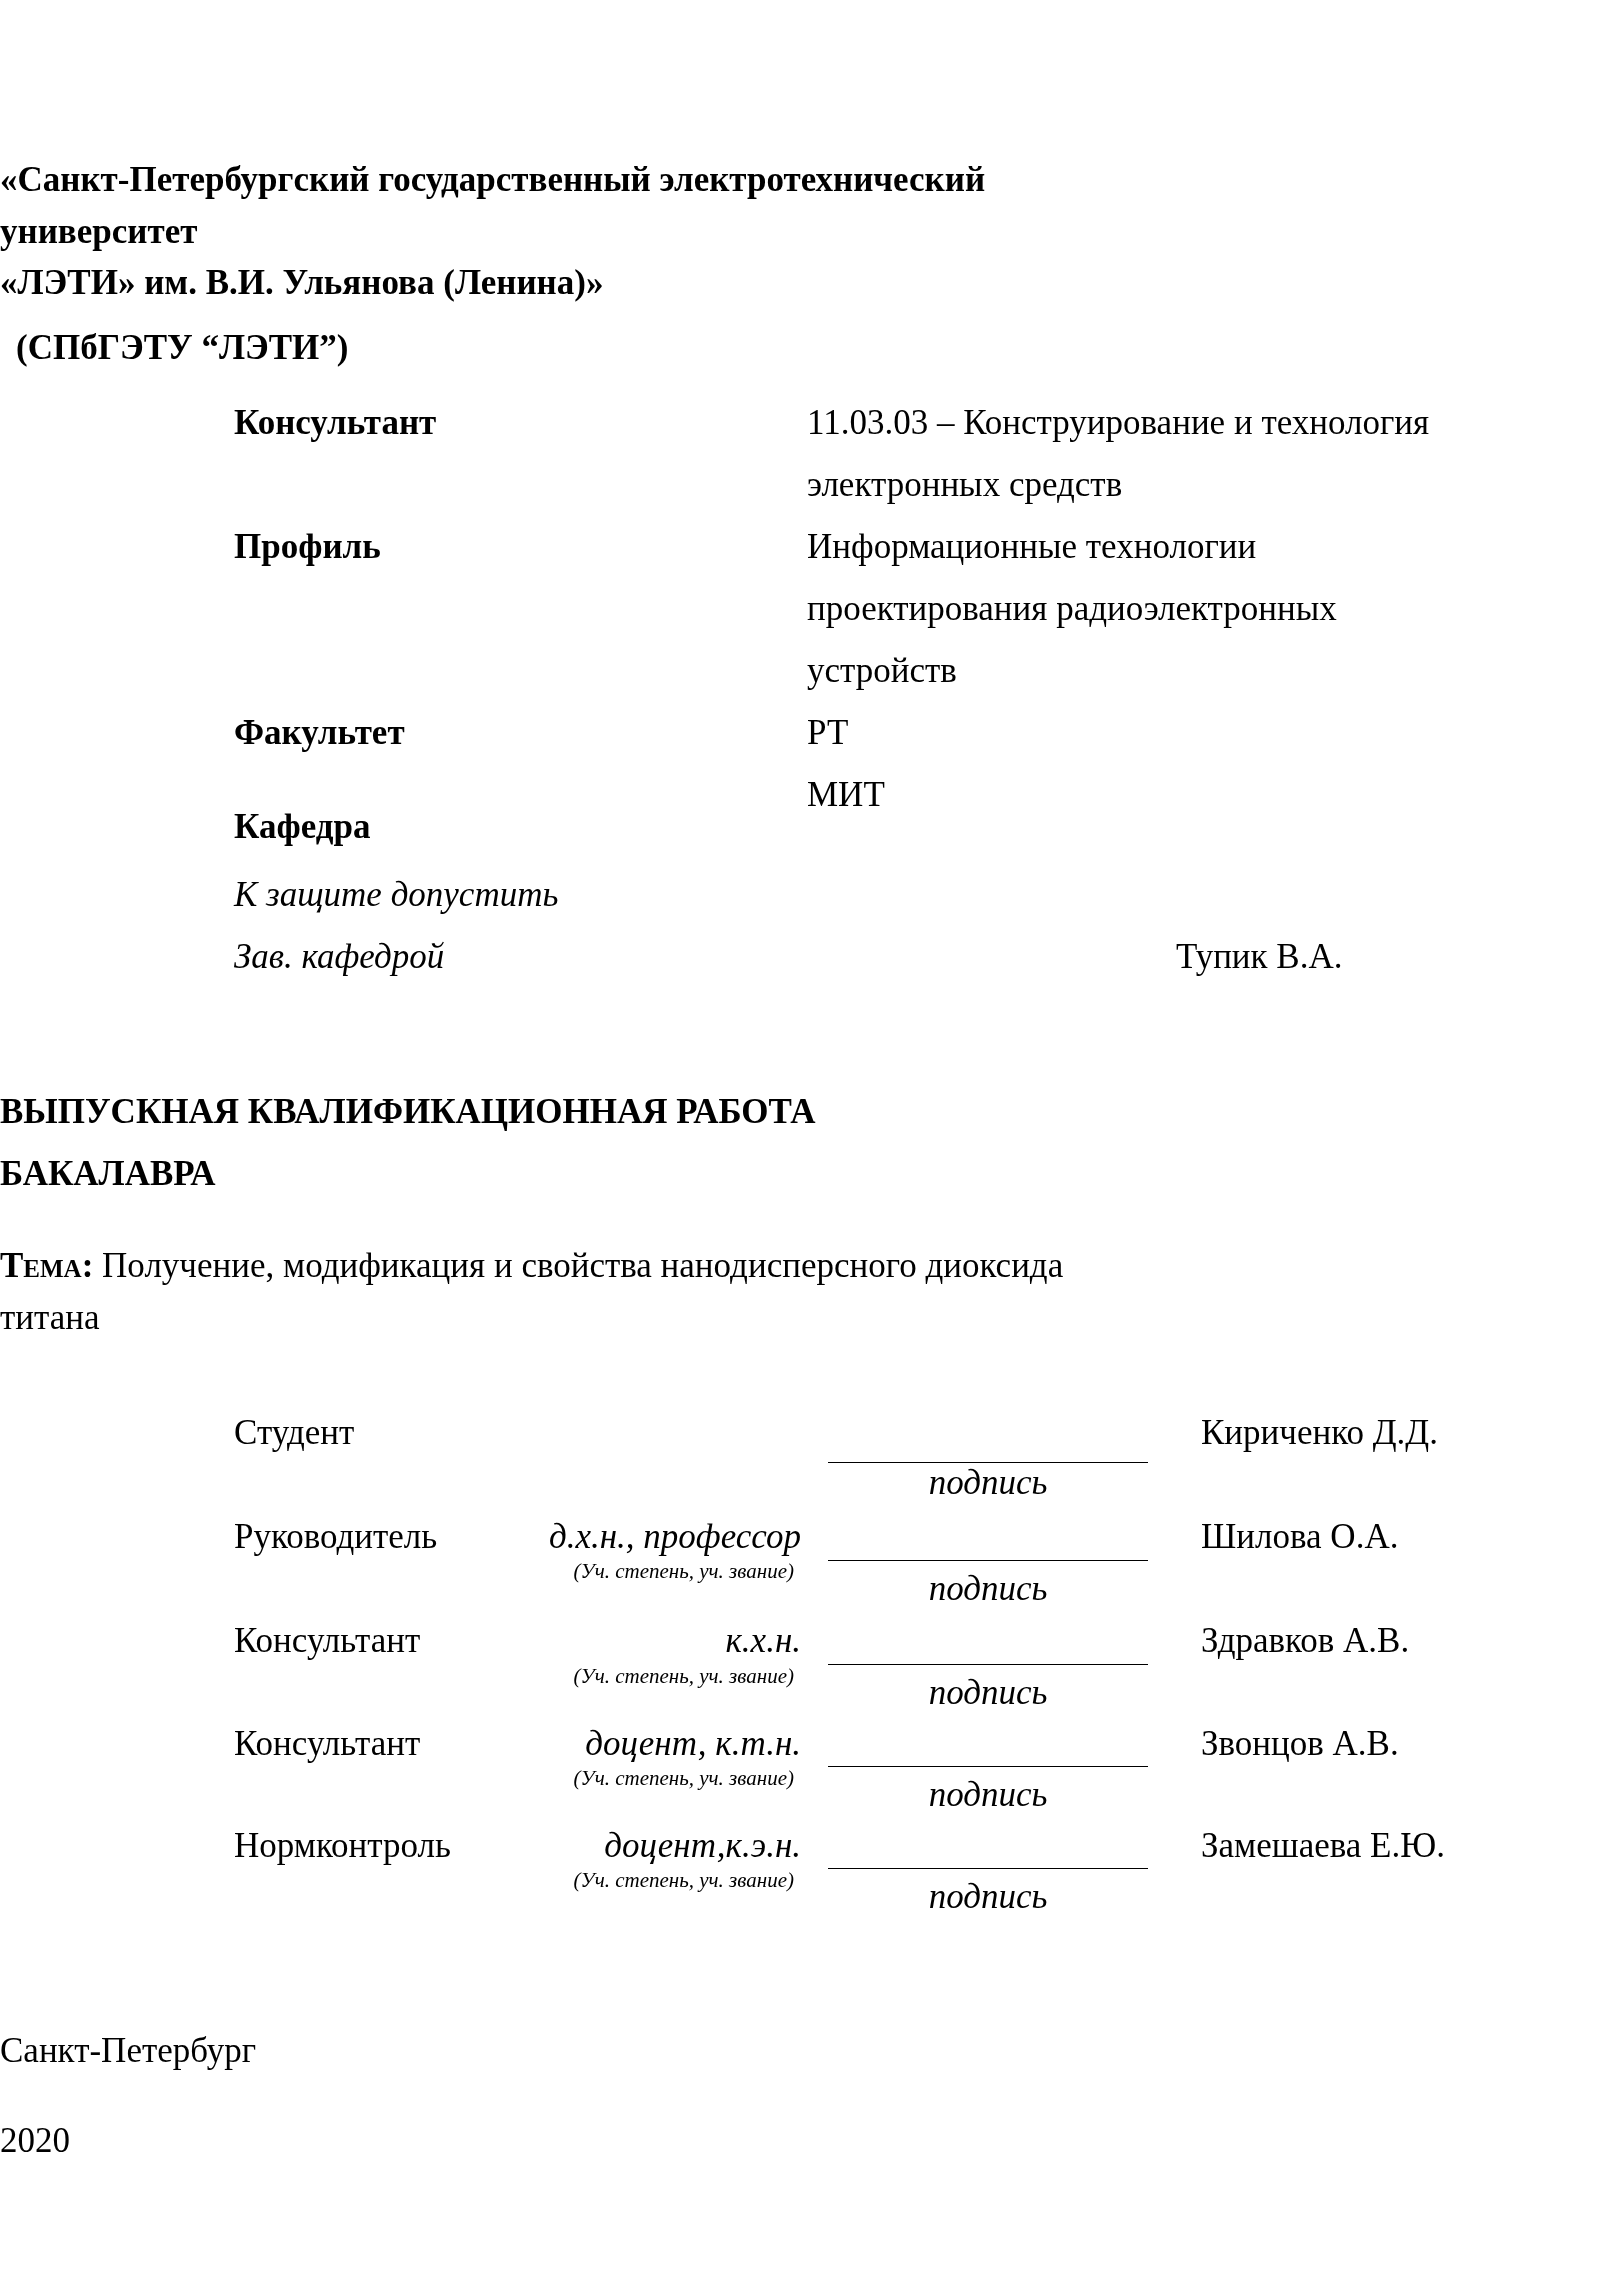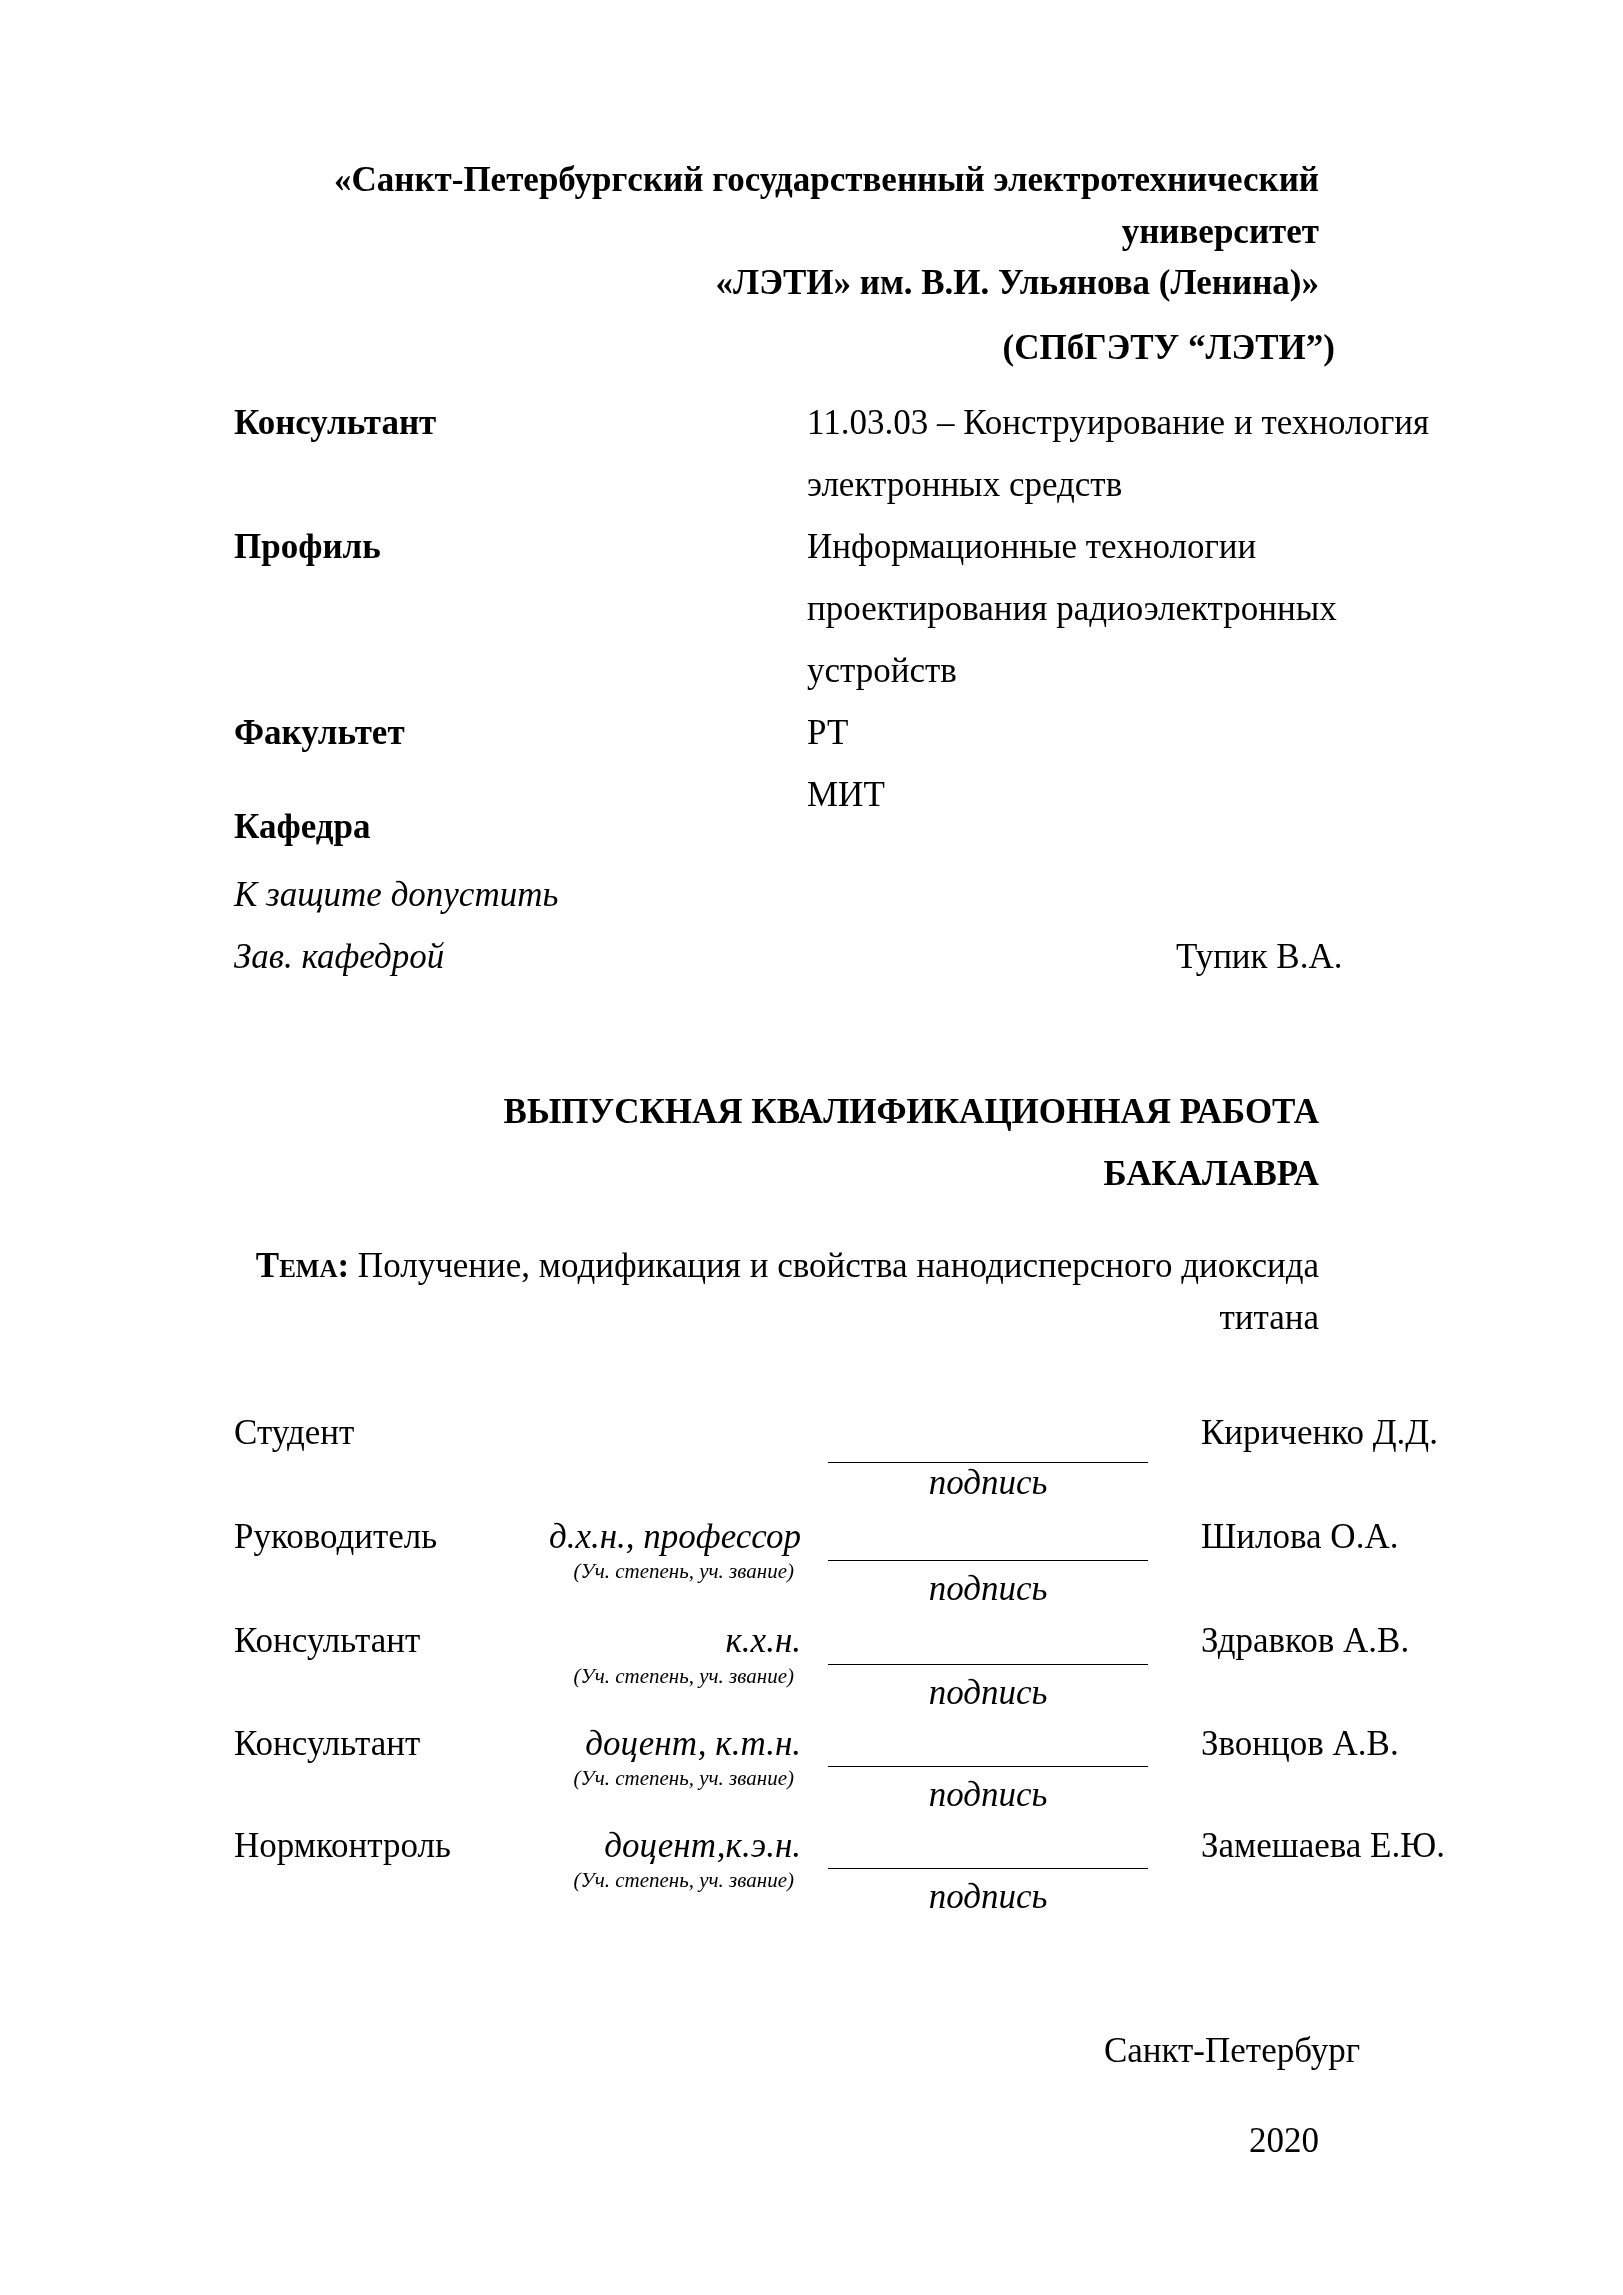--- a/index.html
+++ b/index.html
@@ -1,19 +1,19 @@
 <!DOCTYPE html>
 <html style="font-size:12.6px"><head>
 <meta charset="utf-8">
 <style>
   html, body { margin:0; padding:0; background:#ffffff; }
   body { width:1623px; height:2295px; position:relative; overflow:hidden;
          font-family:"Liberation Serif", serif; color:#000; font-size:35px; }
   .abs { position:absolute; white-space:nowrap; line-height:1; }
-  .center { left:0; width:1319px; text-align:right; }
+  .center { left:0; width:1319px; text-align:left; }
   .bold { font-weight:bold; }
   .ital { font-style:italic; }
   .small { font-size:21px; font-style:italic; }
   .line { position:absolute; height:0; border-top:1.6px solid #000; }
   .sc { font-variant: small-caps; font-weight:bold; }
 </style>
 </head>
 <body>
 
 <div class="abs center bold" style="top:162px;">«Санкт-Петербургский государственный электротехнический</div>
@@ -69,15 +69,15 @@
     <div class="abs ital" style="left:828px; width:320px; text-align:center; top:1777px;">подпись</div>
     <div class="abs" style="left:1201px; top:1726px;">Звонцов А.В.</div>
     <div class="abs" style="left:234px; top:1828px;">Нормконтроль</div>
     <div class="abs ital" style="left:471px; width:330px; text-align:right; top:1828px;">доцент,к.э.н.</div>
     <div class="abs small" style="left:471px; width:323px; text-align:right; top:1870px;">(Уч. степень, уч. звание)</div>
     <div class="line" style="left:828px; width:320px; top:1868px;"></div>
     <div class="abs ital" style="left:828px; width:320px; text-align:center; top:1879px;">подпись</div>
     <div class="abs" style="left:1201px; top:1828px;">Замешаева Е.Ю.</div>
   </div>
 
-<div class="abs center" style="top:2033px;padding-left:41px;">Санкт-Петербург</div>
+<div class="abs center" style="top:2033px;">Санкт-Петербург</div>
 <div class="abs center" style="top:2123px;">2020</div>
 
 
 </body></html>

